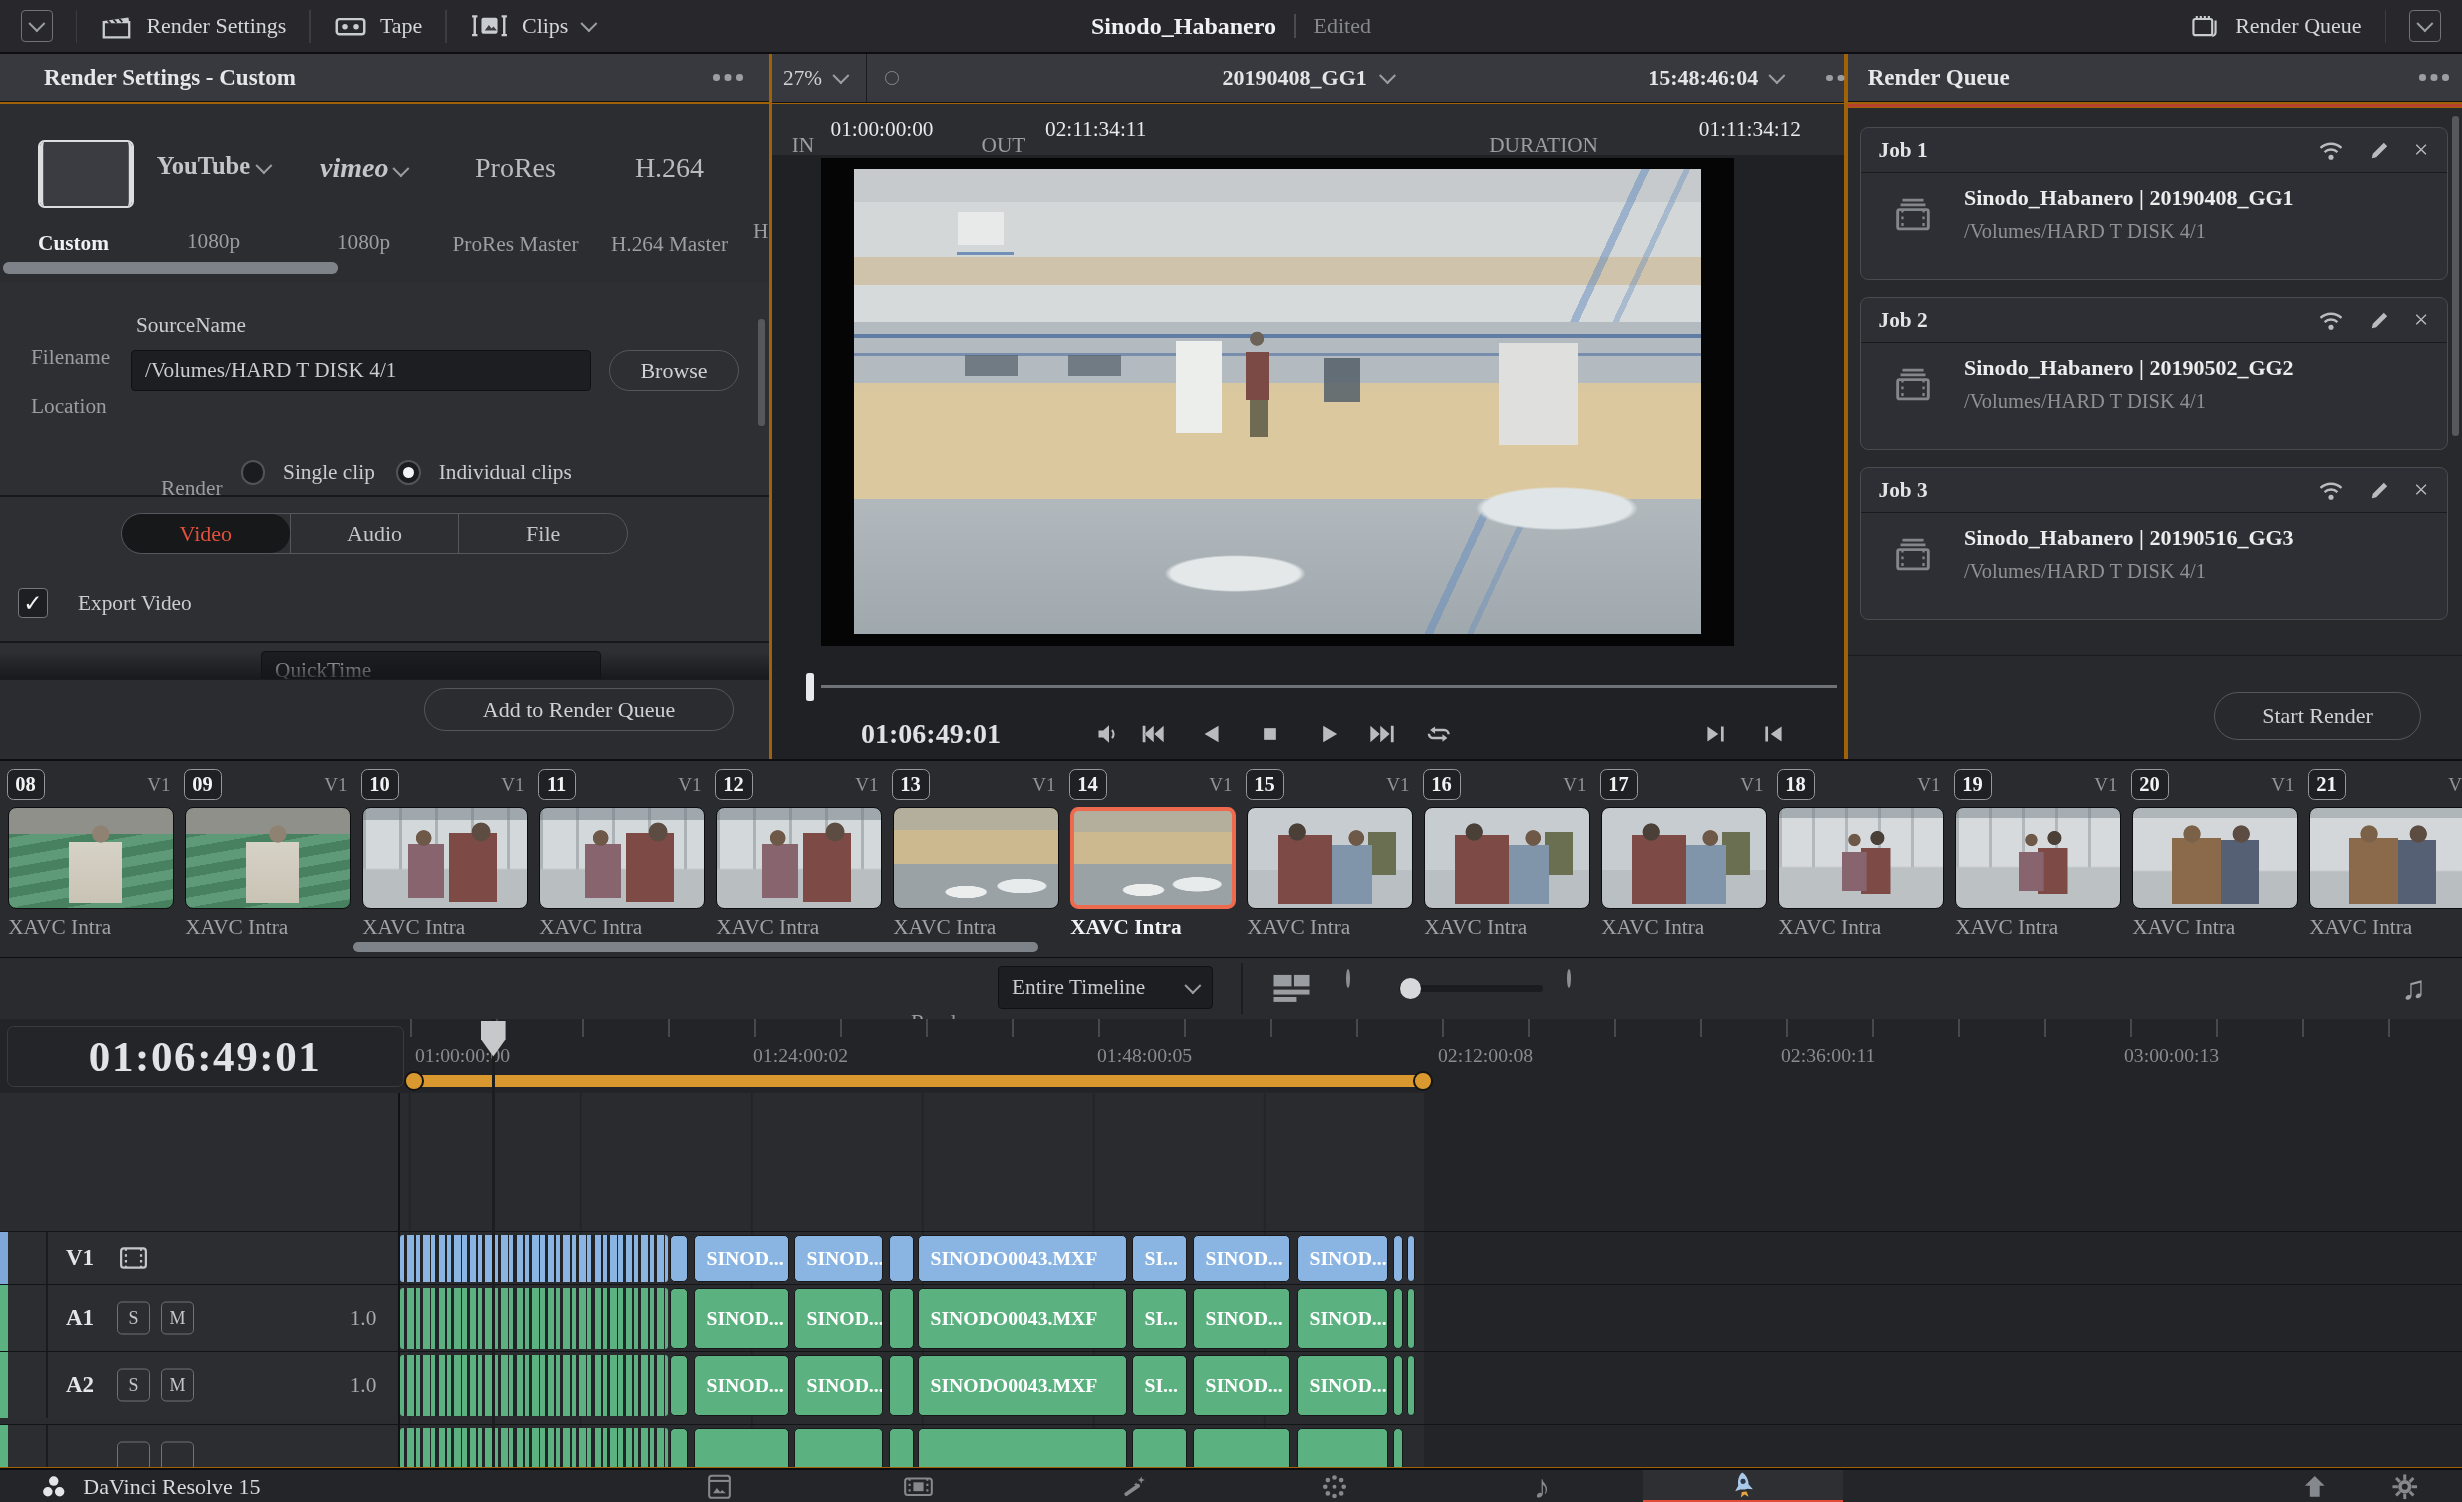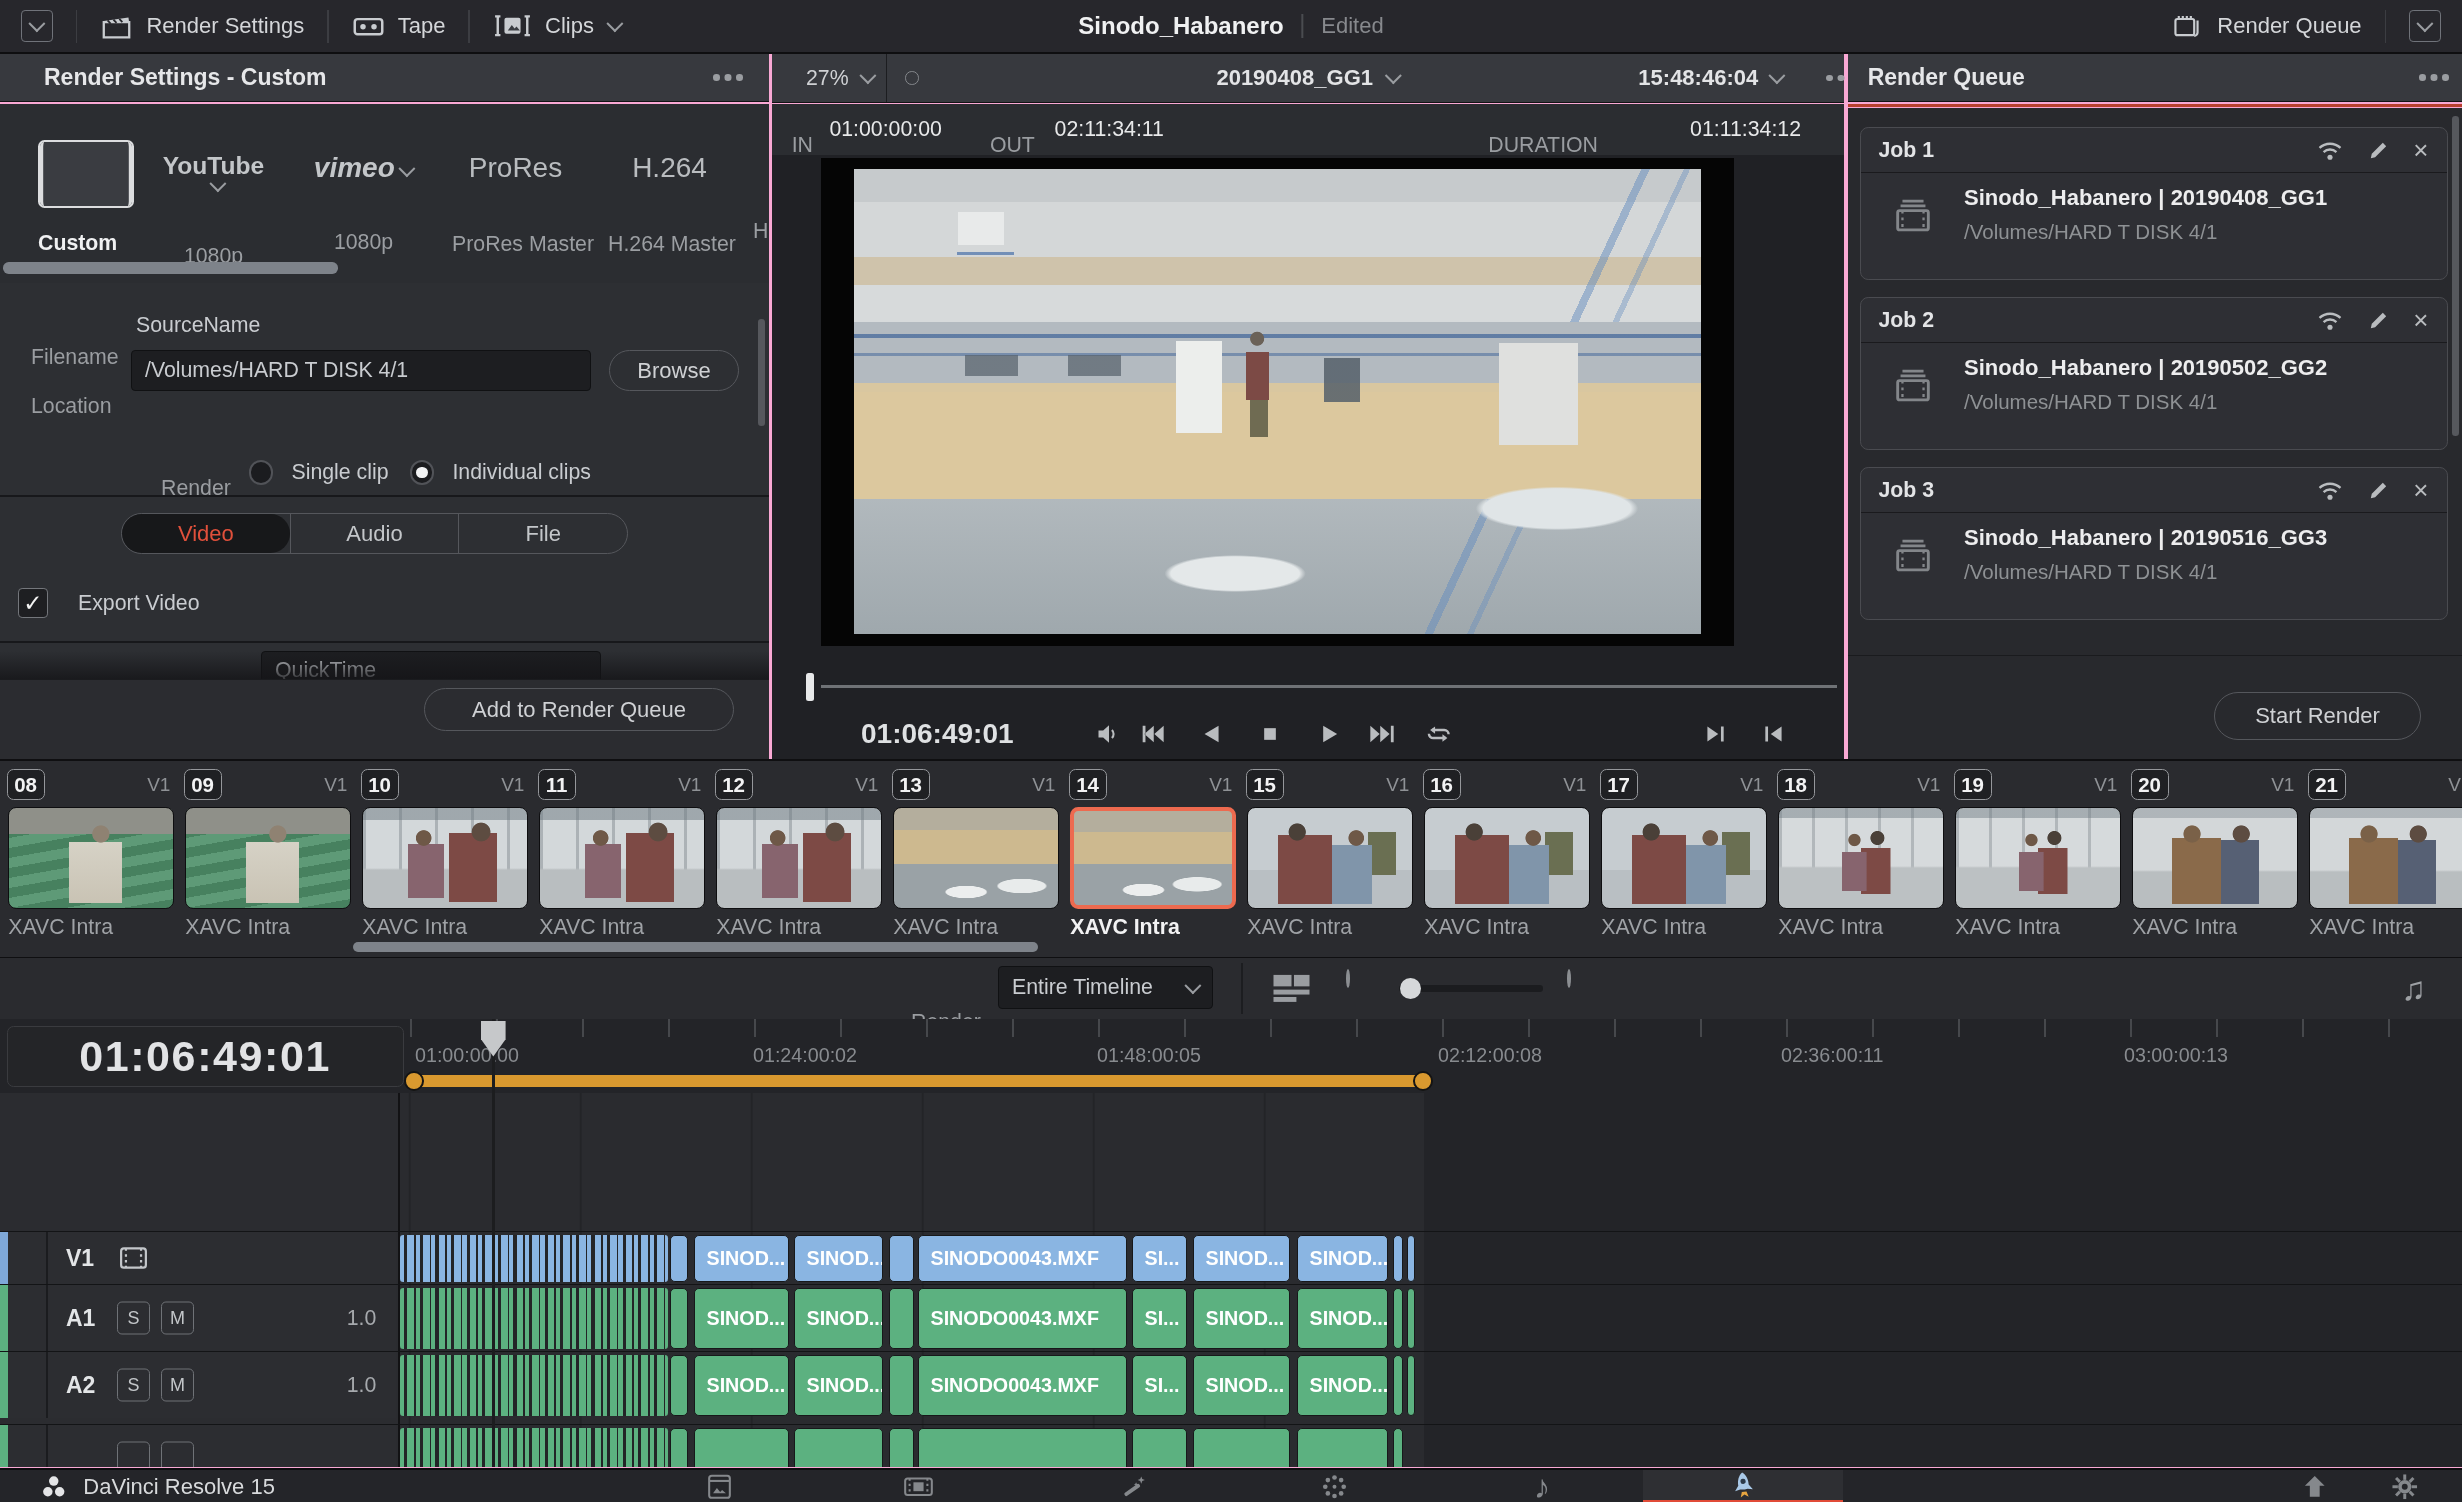--- a/index.html
+++ b/index.html
@@ -1,17 +1,17 @@
 <!DOCTYPE html>
 <html style="font-size:13px"><head>
 <meta charset="utf-8">
 <style>
   html,body{margin:0;padding:0;background:#101013;}
-  #page{position:relative;width:2462px;height:1502px;background:#f9a8d4;overflow:hidden;
-        font-family:Liberation Sans, sans-serif;color:#c9ccd0;}
+  #page{position:relative;width:2462px;height:1502px;background:#a16207;overflow:hidden;
+        font-family:Liberation Serif, serif;color:#c9ccd0;}
   .abs{position:absolute;}
   .row{display:flex;align-items:center;}
   .dim{color:#9a9da1;margin-top:32px;}
   .bright{color:#e8e9ea;}
   .b{font-weight:bold;}
   svg{display:block;}
   
   #topbar{left:0;top:0;width:2462px;height:54px;background:#27272c;border-bottom:2.5px solid #0e0e10;}
   .tb-div{width:1.6px;height:33px;background:#3c3d42;margin:0 23px;}
   .tgl{width:29.5px;height:29.5px;border:1.6px solid #70737a;border-radius:4.1px;display:flex;align-items:center;justify-content:center;}
@@ -193,21 +193,21 @@
           <span class="chev"></span>
         </div>
     </div>
   </div>
 
   <div class="abs phdr" style="left:0;width:769px;padding-left:44px;box-sizing:border-box;">
     <span class="phdr-title">Render Settings - Custom</span>
     <span class="dots abs" style="right:49px;"></span>
   </div>
   <div class="abs phdr" style="left:772px;width:1072px;">
-    <div class="row" style="padding-left:34px;width:115px;border-right:1.6px solid #1c1d20;height:100%;box-sizing:border-box;">
+    <div class="row" style="padding-left:11px;width:95px;border-right:1.6px solid #1c1d20;height:100%;box-sizing:border-box;">
       <span style="font-size:21.3px;color:#cfd1d4;">27%</span>
       <span class="chev" style="margin-left:13px;"></span>
     </div>
     <span style="width:11.5px;height:11.5px;border:1.6px solid #85888c;border-radius:50%;margin-left:18px;"></span>
     <div class="abs row" style="left:50%;transform:translateX(-50%);">
       <span style="font-size:22px;font-weight:bold;color:#e3e4e6;">20190408_GG1</span>
       <span class="chev" style="margin-left:14.8px;"></span>
     </div>
     <div class="abs row" style="right:61px;">
       <span style="font-size:22px;font-weight:bold;color:#e3e4e6;">15:48:46:04</span>

